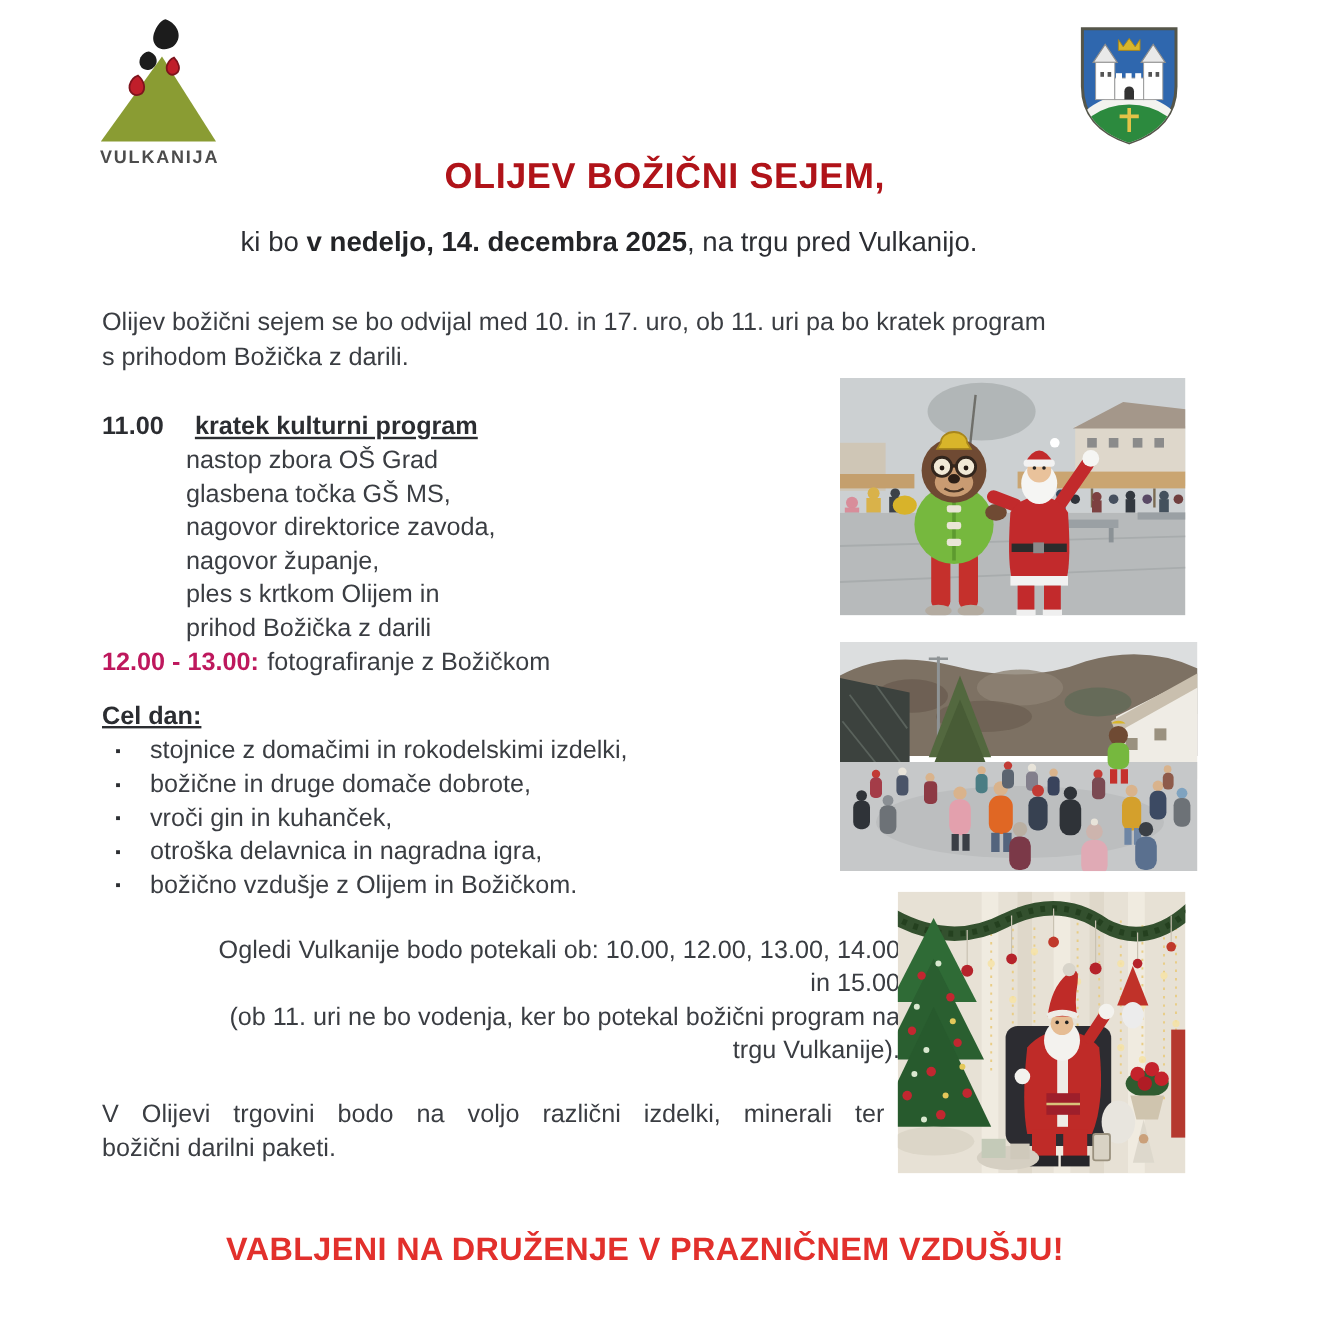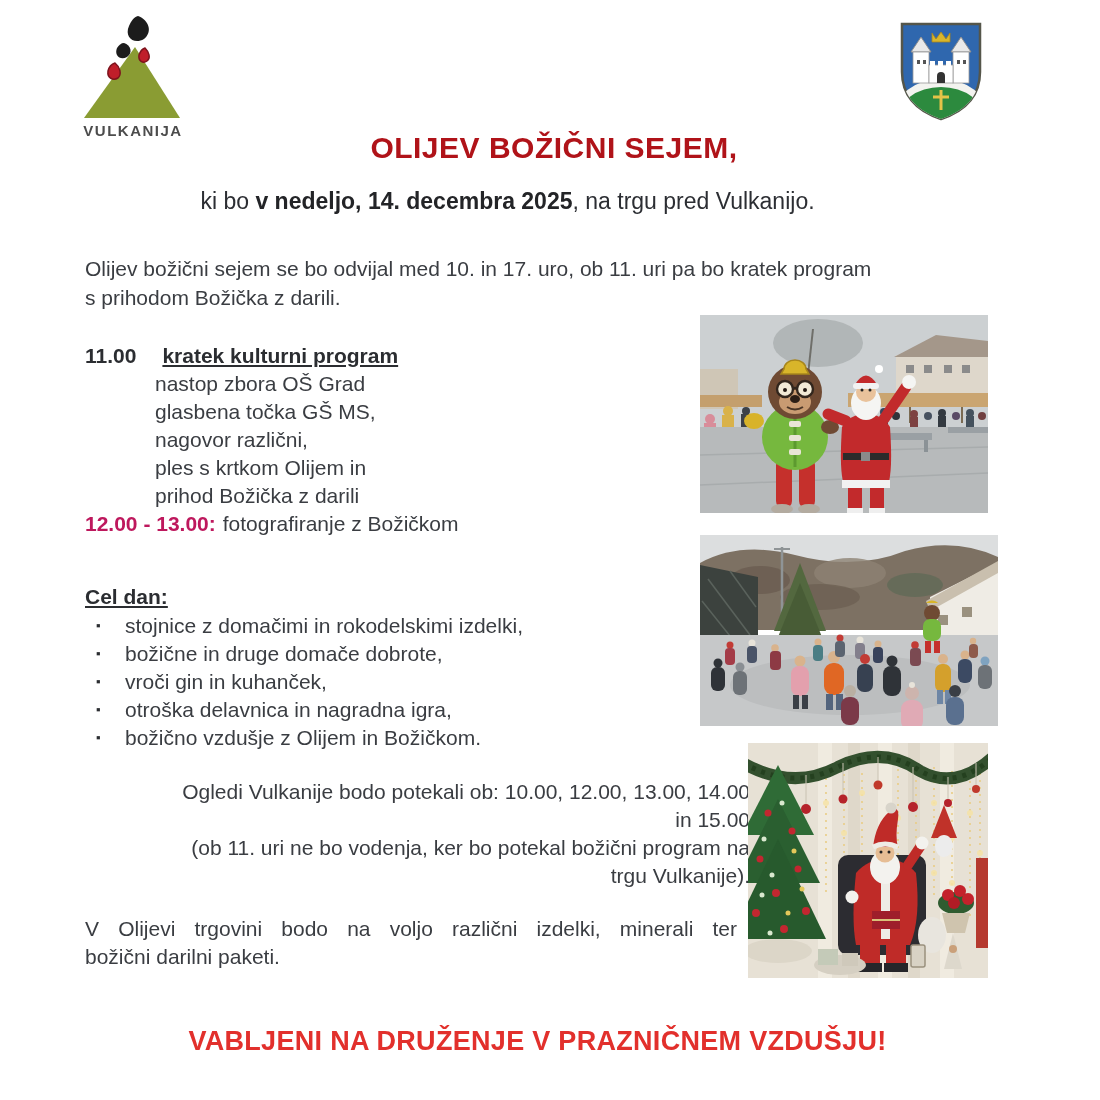--- a/index.html
+++ b/index.html
@@ -102,21 +102,22 @@
 
   <div class="intro body-text">
     <div>Olijev božični sejem se bo odvijal med 10. in 17. uro, ob 11. uri pa bo kratek program</div>
     <div>s prihodom Božička z darili.</div>
   </div>
 
   <div class="program body-text">
     <div class="row1"><b>11.00</b><span class="ptitle">kratek kulturni program</span></div>
     <div class="item">nastop zbora OŠ Grad</div>
     <div class="item">glasbena točka GŠ MS,</div>
-    <div class="item">nagovor različni,</div>
+    <div class="item">nagovor direktorice zavoda,</div>
+    <div class="item">nagovor županje,</div>
     <div class="item">ples s krtkom Olijem in</div>
     <div class="item">prihod Božička z darili</div>
     <div class="row2"><b>12.00 - 13.00:</b><span class="desc">fotografiranje z Božičkom</span></div>
   </div>
 
   <div class="celdan">Cel dan:</div>
   <div class="bullets body-text">
     <div class="brow">
         <span class="bdot">▪</span>
         <span>stojnice z domačimi in rokodelskimi izdelki,</span>

